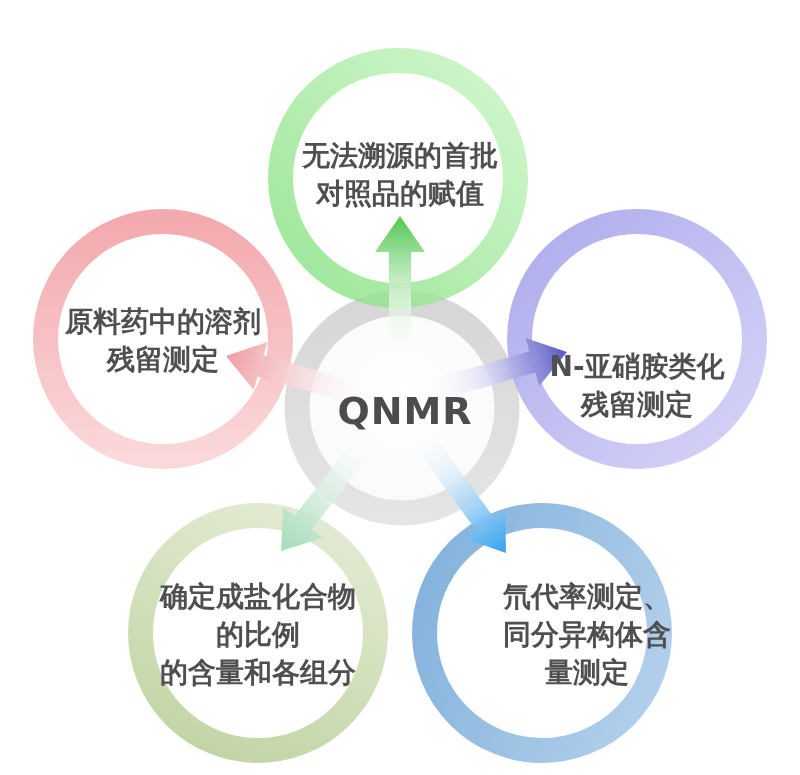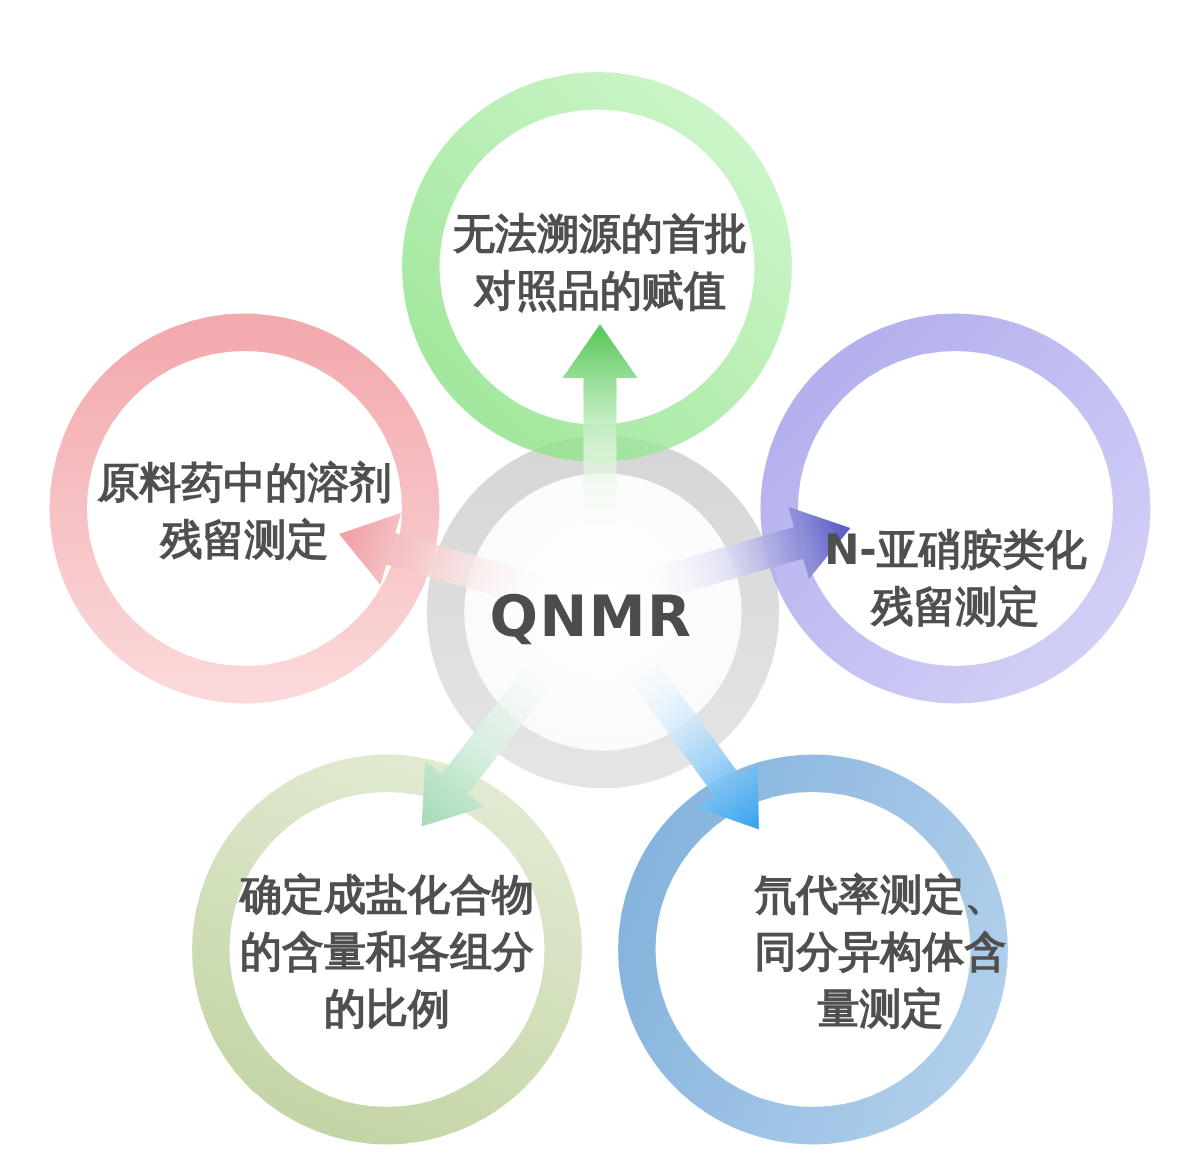--- a/index.html
+++ b/index.html
@@ -107,41 +107,41 @@
     <circle cx="258" cy="633" r="117.5" fill="none" stroke="url(#rgBL)" stroke-width="25" stroke-opacity="0.82"></circle>
     <circle cx="542" cy="633" r="117.5" fill="none" stroke="url(#rgBR)" stroke-width="25" stroke-opacity="0.88"></circle>
 
     <path d="M 0 0 L -36 -25 L -36 -11 L -150 -11 L -150 11 L -36 11 L -36 25 Z" transform="translate(400,216) rotate(-90)" fill="url(#agTop)"></path>
     <path d="M 0 0 L -36 -25 L -36 -11 L -150 -11 L -150 11 L -36 11 L -36 25 Z" transform="translate(567,352) rotate(-16)" fill="url(#agRight)"></path>
     <path d="M 0 0 L -36 -25 L -36 -11 L -150 -11 L -150 11 L -36 11 L -36 25 Z" transform="translate(226,356) rotate(196)" fill="url(#agLeft)"></path>
     <path d="M 0 0 L -36 -25 L -36 -11 L -150 -11 L -150 11 L -36 11 L -36 25 Z" transform="translate(281,551) rotate(128)" fill="url(#agBL)"></path>
     <path d="M 0 0 L -36 -25 L -36 -11 L -150 -11 L -150 11 L -36 11 L -36 25 Z" transform="translate(506,553) rotate(54)" fill="url(#agBR)"></path>
   </svg>
 
-  <div class="center-label" style="left:394px; top:411px;text-align:center;">QNMR</div>
+  <div class="center-label" style="left:405px; top:411px;text-align:center;">QNMR</div>
 
   <div class="label" style="left:400px; top:175px;">
     <div>无法溯源的首批</div>
     <div>对照品的赋值</div>
   </div>
 
   <div class="label" style="left:637px; top:341px;margin-top:45px;">
     <div>N-亚硝胺类化</div>
     <div>残留测定</div>
   </div>
 
   <div class="label" style="left:163px; top:341px;">
     <div>原料药中的溶剂</div>
     <div>残留测定</div>
   </div>
 
   <div class="label" style="left:258px; top:635px;">
     <div>确定成盐化合物</div>
+    <div>的比例</div>
     <div>的含量和各组分</div>
-    <div>的比例</div>
   </div>
 
   <div class="label" style="left:542px; top:635px;margin-left:45px;">
     <div>氘代率测定、</div>
     <div>同分异构体含</div>
     <div>量测定</div>
   </div>
 
 </div>
 

